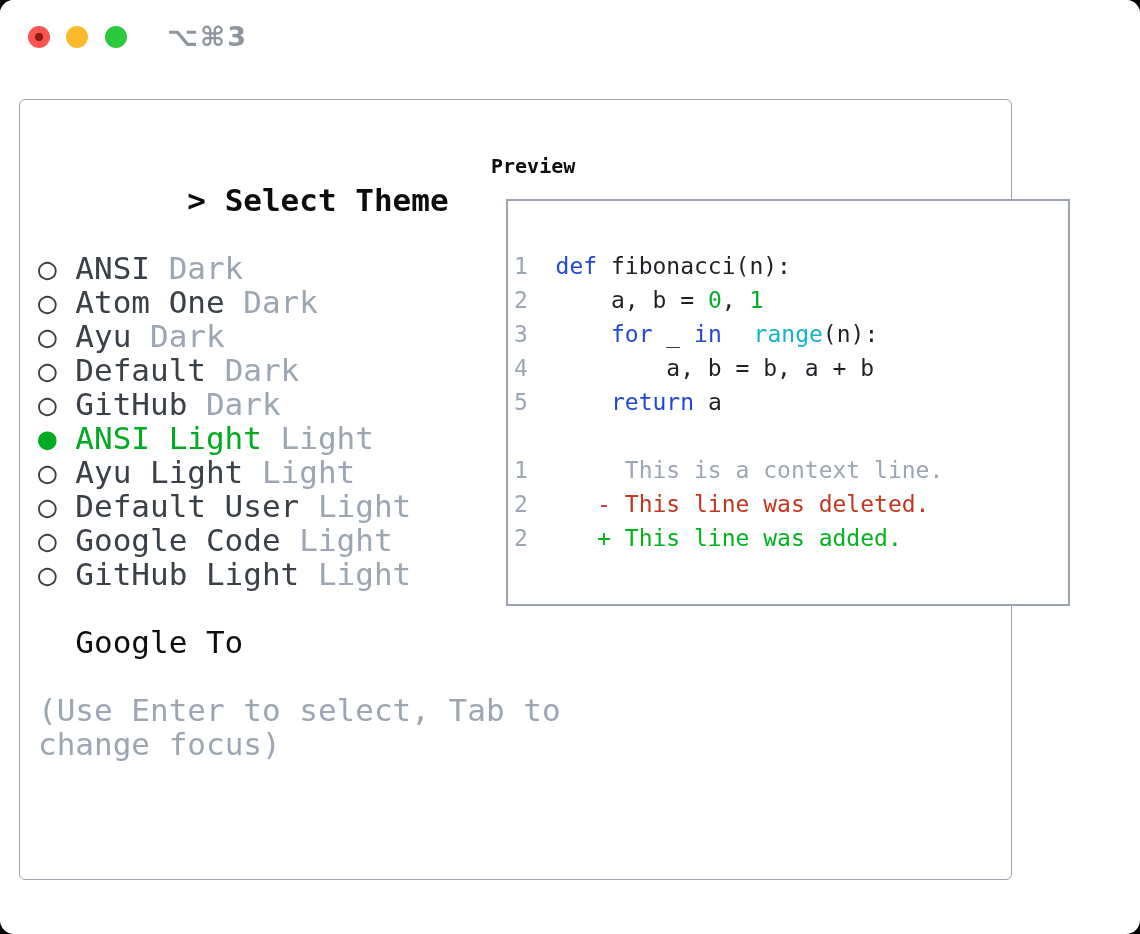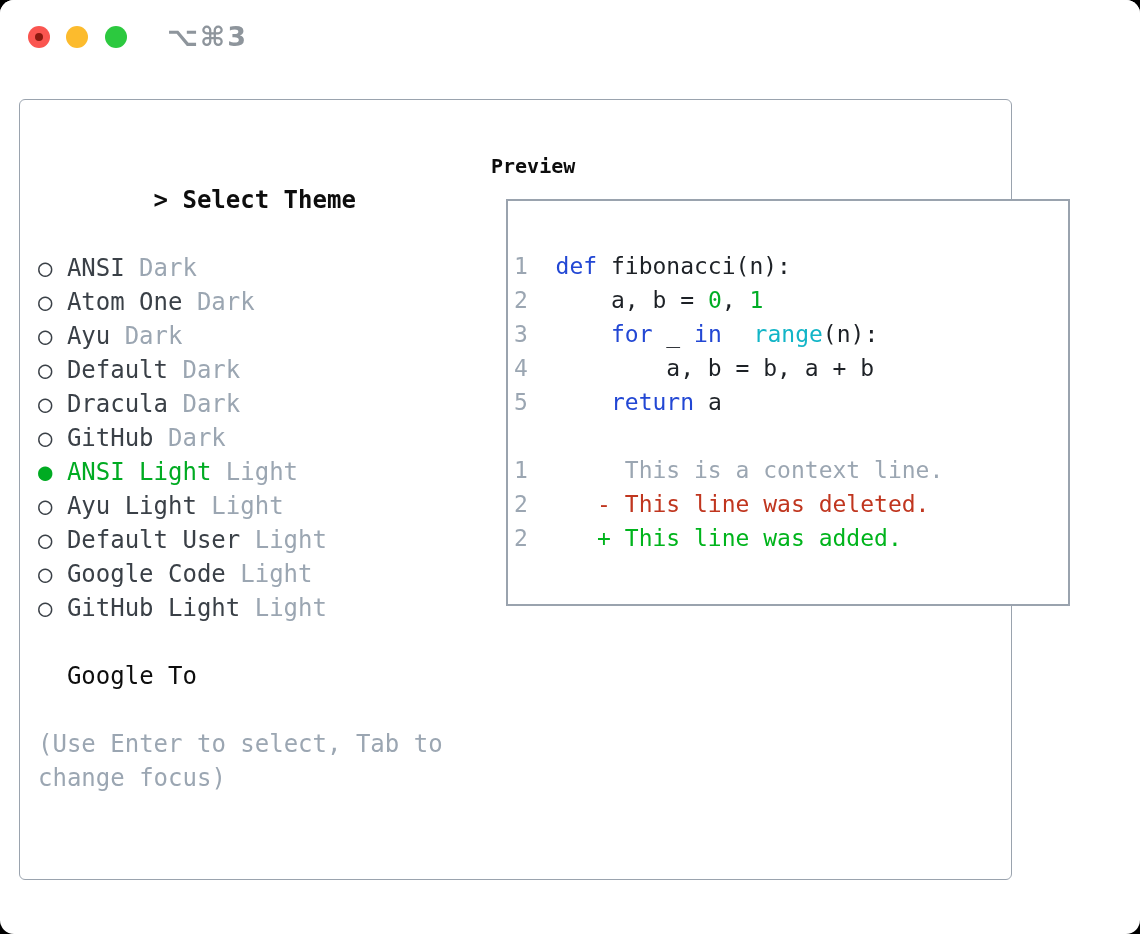--- a/index.html
+++ b/index.html
@@ -16,21 +16,21 @@
   .tl-zoom  { left:105px; background:var(--tlgreen); }
   .tl-dot { position:absolute; top:7px; left:7px; width:8px; height:8px; border-radius:50%; background:var(--tlreddot); }
   .window-title { position:absolute; left:167px; top:21px; font-size:27px; font-weight:bold;
                   color:var(--titlebar); letter-spacing:2px; font-family:"DejaVu Sans","DejaVu Sans Mono",sans-serif; }
 
   
   .panel { position:absolute; left:19px; top:99px; width:993px; height:781px;
            border:1.5px solid var(--border); border-radius:6px; background:#fff; }
 
   
-  .left-col { position:absolute; left:18px; top:49px; font-size:24px; line-height:34px; color:var(--text); }
+  .left-col { position:absolute; left:18px; top:49px; font-size:31px; line-height:34px; color:var(--text); }
   .row { min-height:34px; white-space:pre; }
   .radio { display:inline-block; width:1ch; margin-right:1ch; text-align:center; }
   .bold { font-weight:bold; }
   .c-heading { color:var(--heading); }
   .c-muted { color:var(--muted); }
   .c-accent { color:var(--accent); }
   .tag { margin-left:1ch; color:var(--muted); }
   .apply-title-row { padding-left:2ch; color:var(--heading); }
 
   
@@ -68,21 +68,20 @@
     <div class="left-col">
       <div class="row">
         <span class="radio bold c-heading">&gt;</span><span class="bold c-heading">Select Theme</span>
       </div>
 
       <div id="theme-list">
           <div class="row"><span class="radio ">○</span><span class="">ANSI</span><span class="tag">Dark</span></div>
           <div class="row"><span class="radio ">○</span><span class="">Atom One</span><span class="tag">Dark</span></div>
           <div class="row"><span class="radio ">○</span><span class="">Ayu</span><span class="tag">Dark</span></div>
           <div class="row"><span class="radio ">○</span><span class="">Default</span><span class="tag">Dark</span></div>
-          <div class="row"><span class="radio ">○</span><span class="">Dracula</span><span class="tag">Dark</span></div>
           <div class="row"><span class="radio ">○</span><span class="">GitHub</span><span class="tag">Dark</span></div>
           <div class="row"><span class="radio c-accent">●</span><span class="c-accent">ANSI Light</span><span class="tag">Light</span></div>
           <div class="row"><span class="radio ">○</span><span class="">Ayu Light</span><span class="tag">Light</span></div>
           <div class="row"><span class="radio ">○</span><span class="">Default User</span><span class="tag">Light</span></div>
           <div class="row"><span class="radio ">○</span><span class="">Google Code</span><span class="tag">Light</span></div>
           <div class="row"><span class="radio ">○</span><span class="">GitHub Light</span><span class="tag">Light</span></div>
         </div>
 
       <div class="row"> </div>
 

